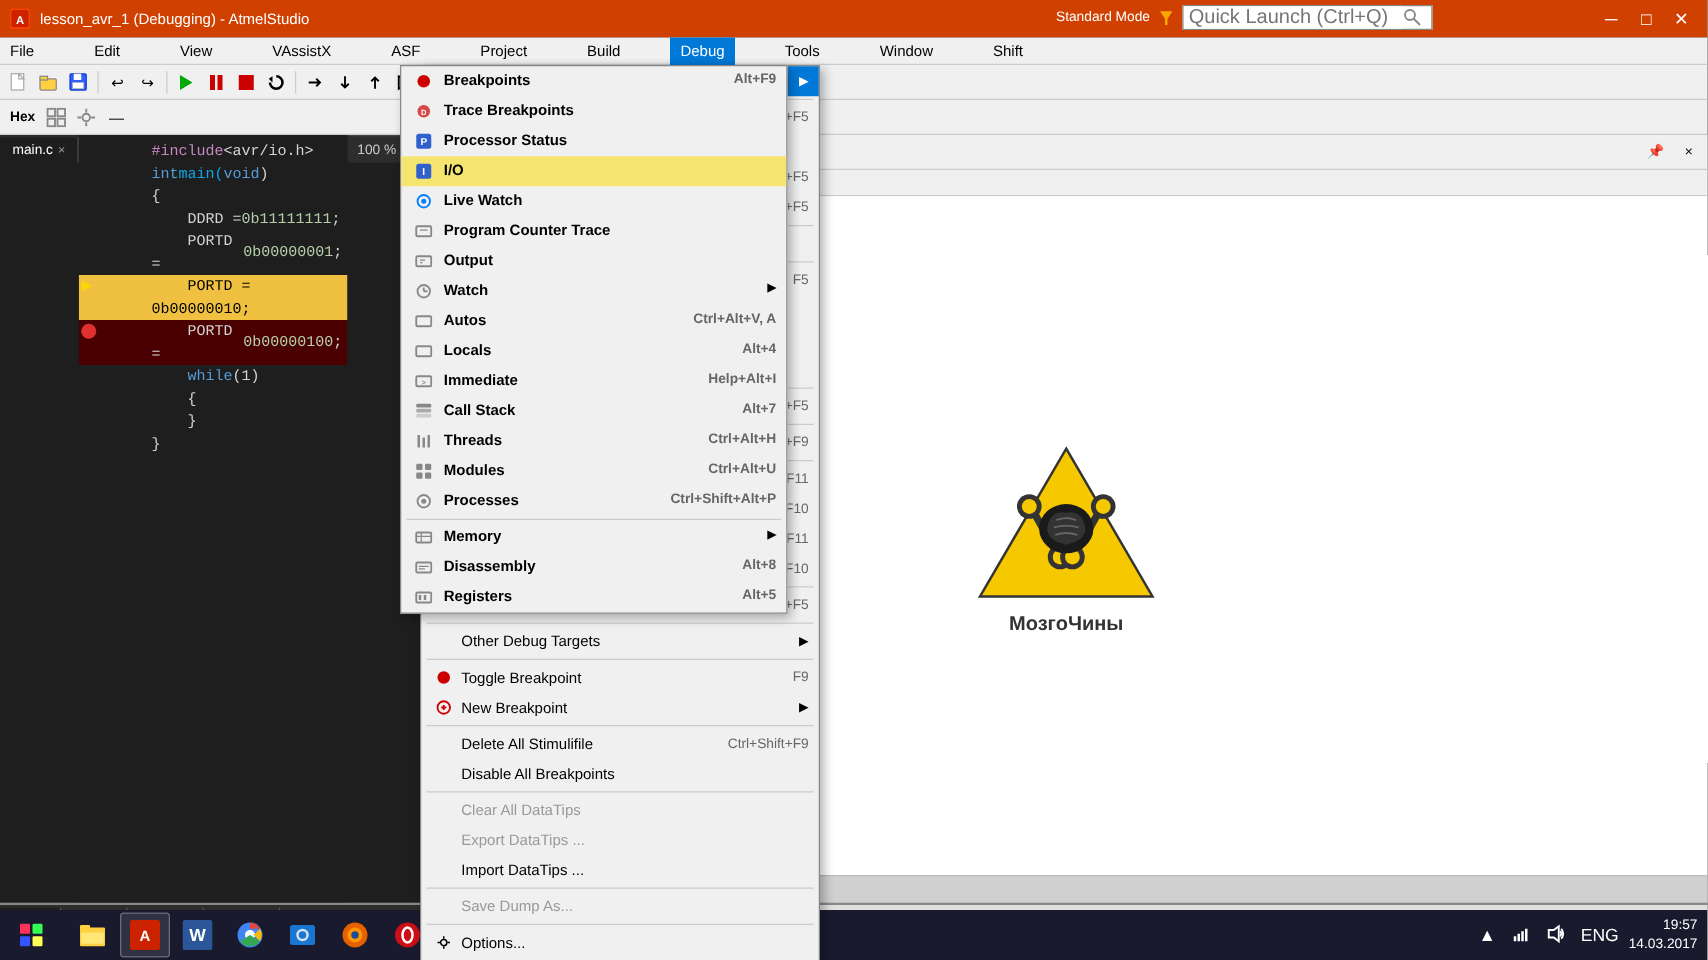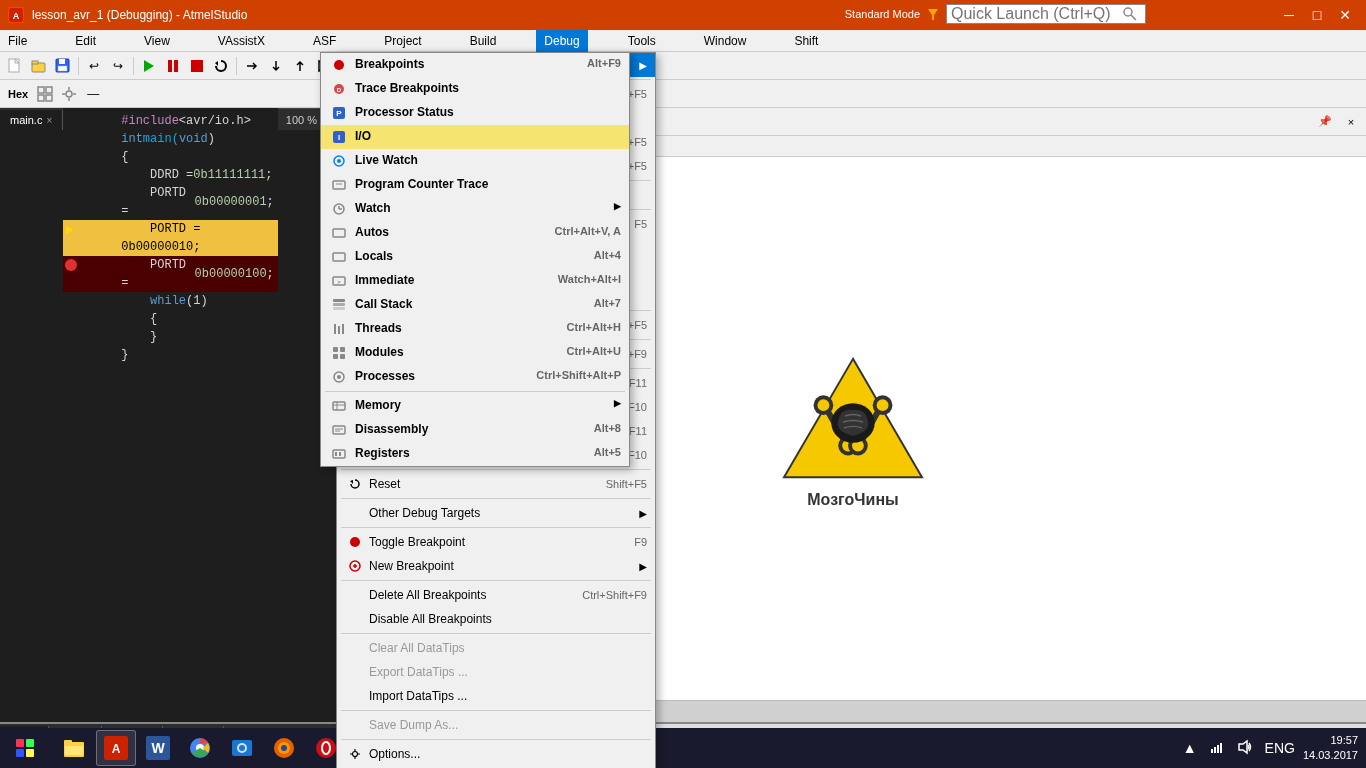--- a/index.html
+++ b/index.html
@@ -1046,21 +1046,21 @@
             <line x1="4" y1="6" x2="8" y2="6" stroke="#cc0000" stroke-width="1.5"></line>
             <line x1="6" y1="4" x2="6" y2="8" stroke="#cc0000" stroke-width="1.5"></line>
           </svg>
       </div>
       <span class="dm-label">New Breakpoint</span>
       <span class="dm-arrow">▶</span>
     </div>
     <div class="dm-sep"></div>
     <div class="dm-item">
       <div class="dm-icon"></div>
-      <span class="dm-label">Delete All Breakpoints</span>
+      <span class="dm-label">Delete All Stimulifile</span>
       <span class="dm-shortcut">Ctrl+Shift+F9</span>
     </div>
     <div class="dm-item">
       <div class="dm-icon"></div>
       <span class="dm-label">Disable All Breakpoints</span>
     </div>
     <div class="dm-sep"></div>
     <div class="dm-item disabled">
       <div class="dm-icon"></div>
       <span class="dm-label">Clear All DataTips</span>
@@ -1149,20 +1149,30 @@
         <svg width="14" height="14">
             <rect x="1" y="3" width="12" height="8" fill="none" stroke="#888" stroke-width="1.5" rx="1"></rect>
             <line x1="4" y1="6" x2="10" y2="6" stroke="#888" stroke-width="1"></line>
           </svg>
       </div>
       <span class="ws-label">Program Counter Trace</span>
     </div>
     <div class="ws-item">
       <div class="ws-icon">
         <svg width="14" height="14">
+            <rect x="1" y="3" width="12" height="8" fill="none" stroke="#888" stroke-width="1.5" rx="1"></rect>
+            <line x1="4" y1="6" x2="8" y2="6" stroke="#888" stroke-width="1"></line>
+            <line x1="4" y1="8" x2="6" y2="8" stroke="#888" stroke-width="1"></line>
+          </svg>
+      </div>
+      <span class="ws-label">Output</span>
+    </div>
+    <div class="ws-item">
+      <div class="ws-icon">
+        <svg width="14" height="14">
             <circle cx="7" cy="7" r="5" fill="none" stroke="#888" stroke-width="1.5"></circle>
             <line x1="7" y1="4" x2="7" y2="7" stroke="#888" stroke-width="1.5"></line>
             <line x1="7" y1="7" x2="10" y2="7" stroke="#888" stroke-width="1.5"></line>
           </svg>
       </div>
       <span class="ws-label">Watch</span>
       <span class="ws-shortcut"></span>
       <span style="font-size:9px;margin-left:auto;">▶</span>
     </div>
     <div class="ws-item">
@@ -1184,21 +1194,21 @@
       <span class="ws-shortcut">Alt+4</span>
     </div>
     <div class="ws-item">
       <div class="ws-icon">
         <svg width="14" height="14">
             <rect x="1" y="3" width="12" height="8" fill="none" stroke="#888" stroke-width="1.5" rx="1"></rect>
             <text x="7" y="10" text-anchor="middle" fill="#888" font-size="6">&gt;</text>
           </svg>
       </div>
       <span class="ws-label">Immediate</span>
-      <span class="ws-shortcut">Watch+Alt+I</span>
+      <span class="ws-shortcut">Help+Alt+I</span>
     </div>
     <div class="ws-item">
       <div class="ws-icon">
         <svg width="14" height="14">
             <rect x="1" y="1" width="12" height="3" fill="#888" rx="1"></rect>
             <rect x="1" y="5" width="12" height="3" fill="#aaa" rx="1"></rect>
             <rect x="1" y="9" width="12" height="3" fill="#ccc" rx="1"></rect>
           </svg>
       </div>
       <span class="ws-label">Call Stack</span>

